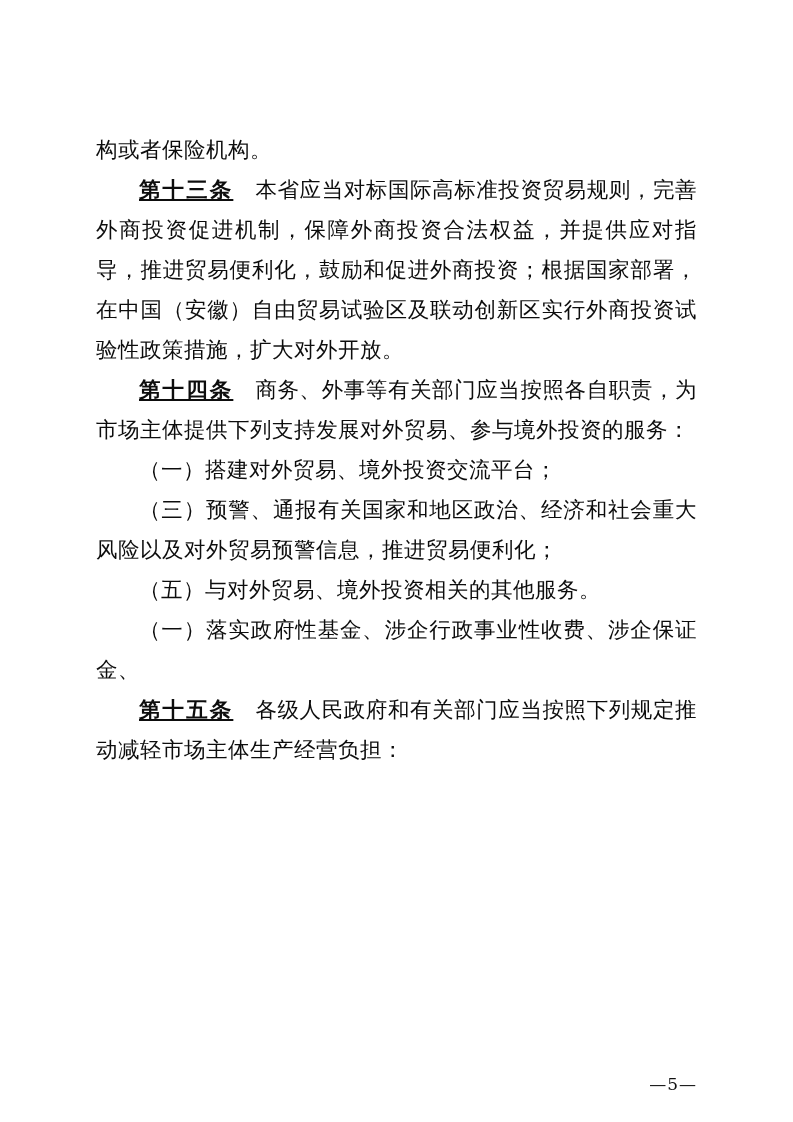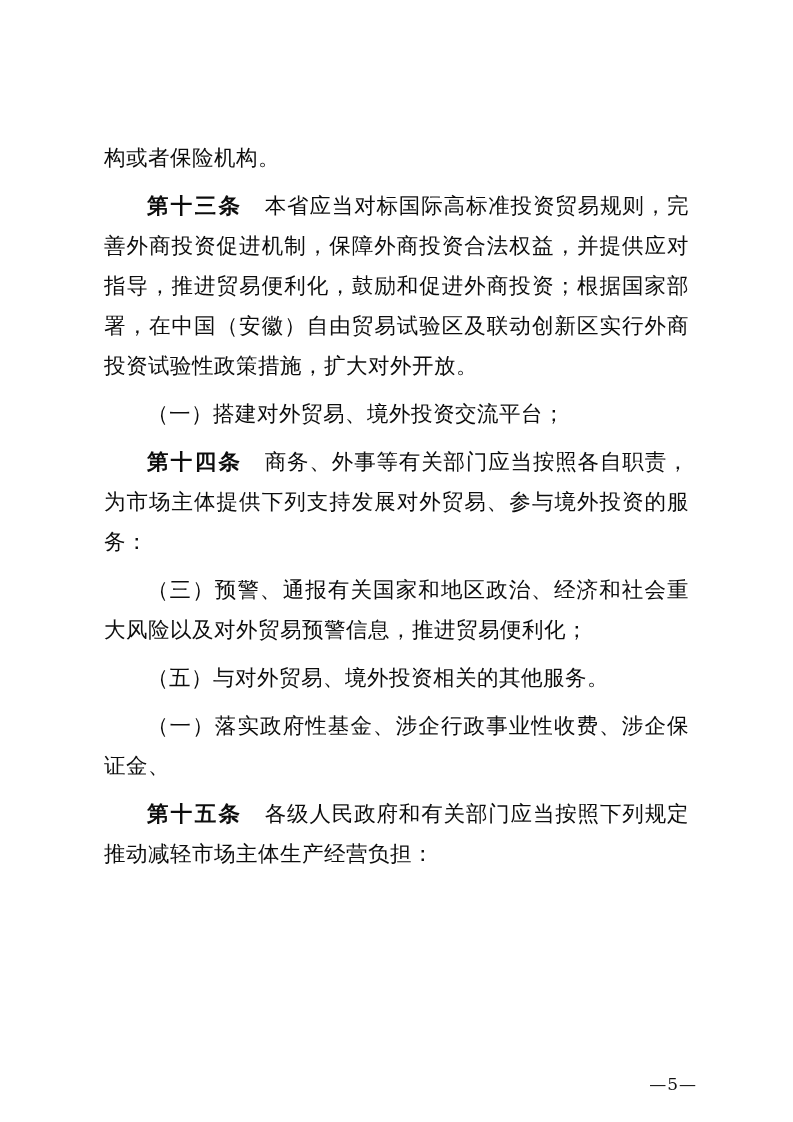--- a/index.html
+++ b/index.html
@@ -25,30 +25,31 @@
     padding: 130px 96px 0 96px;
   }
   .body-text {
     font-size: 21.5px;
     line-height: 40px;
     text-align: justify;
     text-justify: inter-ideograph;
     letter-spacing: 0.5px;
   }
   .para {
-    margin: 8px;
+    margin: 0;
     text-indent: 0;
     white-space: normal;
   }
   .para.indent {
     text-indent: 2em;
   }
   .strongnum {
     font-weight: bold;
     letter-spacing: 2px;
+    text-decoration: underline;
   }
   .footer {
     position: absolute;
     left: 0;
     right: 0;
     bottom: 28px;
     text-align: right;
     padding-right: 96px;
     font-size: 17px;
     font-family: "DejaVu Serif", "Liberation Serif", serif;
@@ -65,25 +66,25 @@
     <p class="para">
       <span>构或者保险机构。</span>
     </p>
 
     <p class="para indent">
       <span class="strongnum">第十三条</span><span>　本省应当对标国际高标准投资贸易规则，完善外商投资促进机制，保障外商投资合法权益，并提供应对指导，推进贸易便利化，鼓励和促进外商投资；根据国家部署，在中国（安徽）自由贸易试验区及联动创新区实行外商投资试验性政策措施，扩大对外开放。</span>
     </p>
 
 
     <p class="para indent">
-      <span>（一）搭建对外贸易、境外投资交流平台；</span>
+      <span class="strongnum">第十四条</span><span>　商务、外事等有关部门应当按照各自职责，为市场主体提供下列支持发展对外贸易、参与境外投资的服务：</span>
     </p>
 
     <p class="para indent">
-      <span class="strongnum">第十四条</span><span>　商务、外事等有关部门应当按照各自职责，为市场主体提供下列支持发展对外贸易、参与境外投资的服务：</span>
+      <span>（一）搭建对外贸易、境外投资交流平台；</span>
     </p>
 
 
     <p class="para indent">
       <span>（三）预警、通报有关国家和地区政治、经济和社会重大风险以及对外贸易预警信息，推进贸易便利化；</span>
     </p>
 
 
     <p class="para indent">
       <span>（五）与对外贸易、境外投资相关的其他服务。</span>

